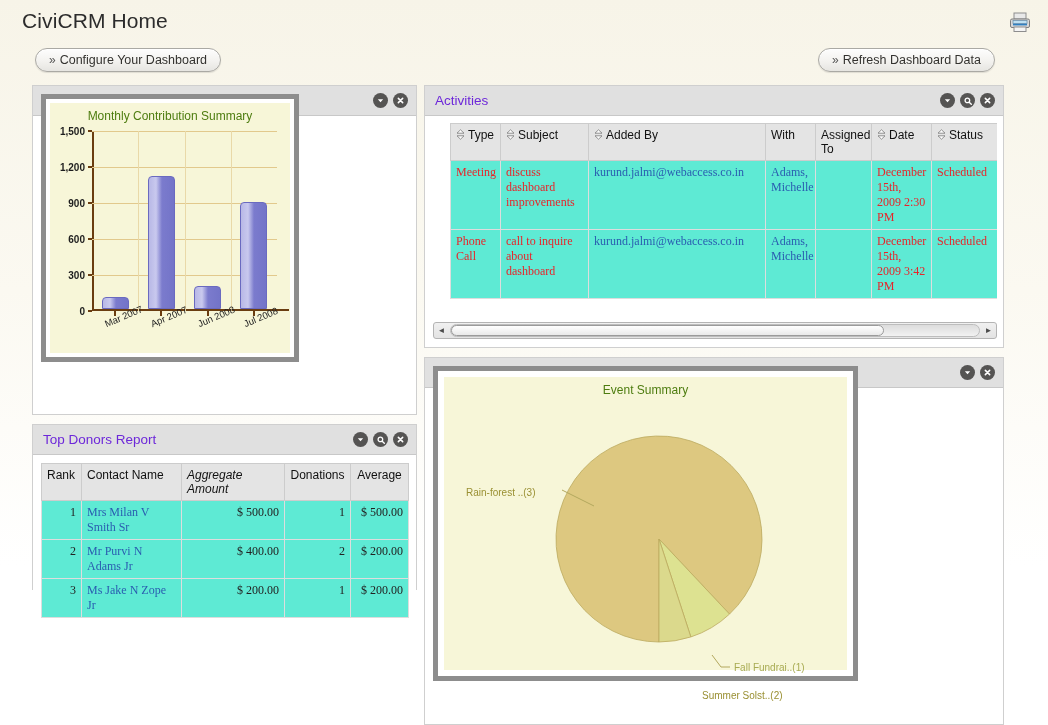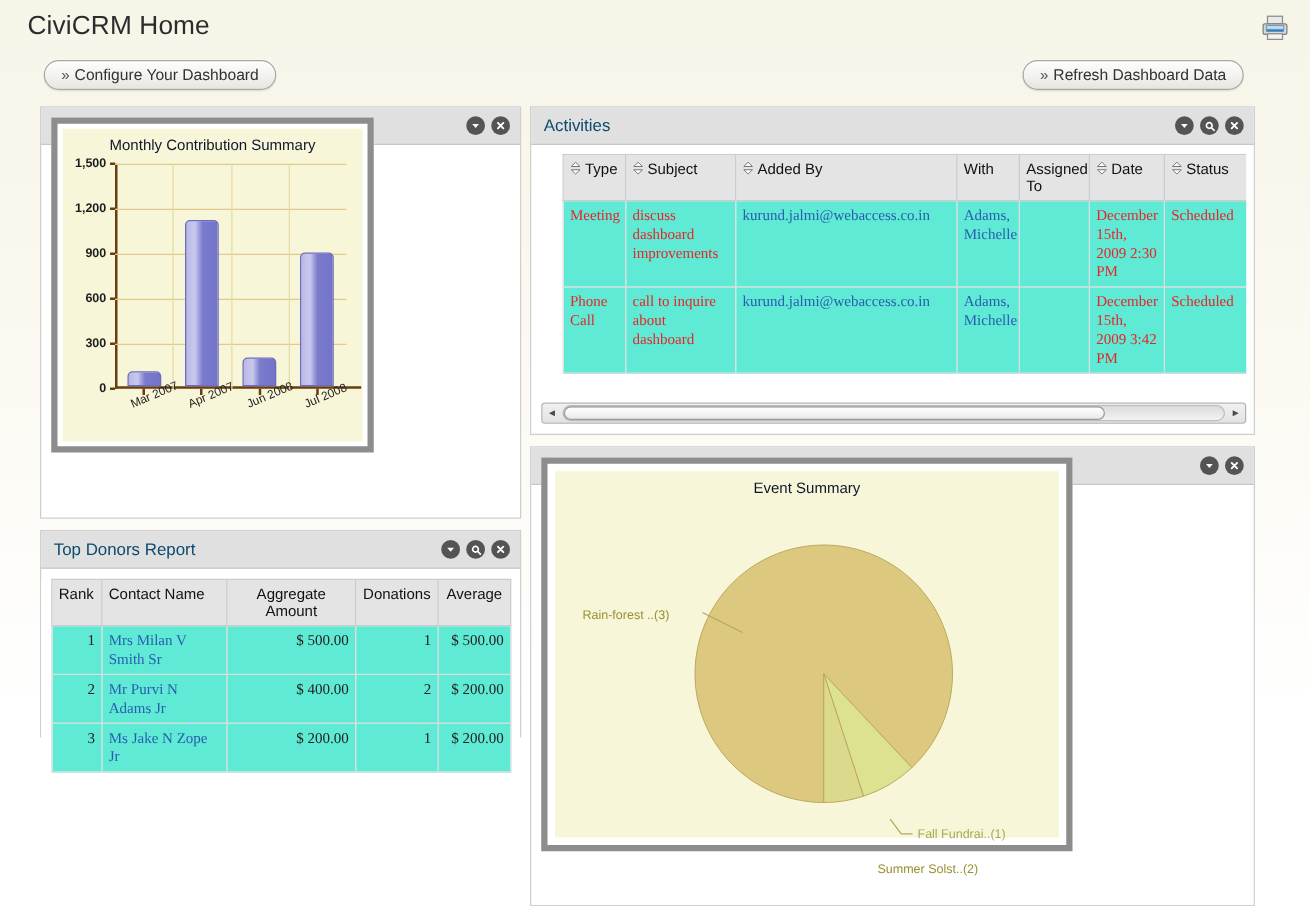--- a/index.html
+++ b/index.html
@@ -57,21 +57,21 @@
   .panel-head {
     height: 29px;
     background: #e0e0e0;
     border-bottom: 1px solid #c8c8c8;
     display: flex; align-items: center;
     padding: 0 8px 0 10px;
     position: relative;
   }
   .panel-title {
     font-size: 13.5px;
-    color: #0c4a6e;
+    color: #6d28d9;
     white-space: nowrap;
   }
   .panel-icons {
     position: absolute; right: 8px; top: 0; height: 29px;
     display: flex; align-items: center; gap: 5px;
   }
   .picon {
     width: 15px; height: 15px; border-radius: 50%;
     background: #555453;
     display: flex; align-items: center; justify-content: center;
@@ -90,21 +90,21 @@
     background: #ffffff;
     box-sizing: border-box;
   }
   #donor-chart-inner {
     position:absolute; left:4px; top:4px; right:4px; bottom:4px;
     background: #f7f6d8;
   }
   .chart-title {
     position: absolute; left: 0; right: 0; top: 6px;
     text-align: center;
-    font-size: 12px; color: #0f172a;
+    font-size: 12px; color: #4d7c0f;
   }
   #bar-plot {
     position: absolute; left: 42px; top: 28px; width: 185px; height: 180px;
   }
   .grid-h { position:absolute; left:0; right:0; height:1px; background:#e2c98c; }
   .grid-v { position:absolute; top:0; bottom:0; width:1px; background:#e9d9a8; }
   .axis-y { position:absolute; left:0; top:0; bottom:0; width:2px; background:#6a3d10; }
   .axis-x { position:absolute; left:0; right:-12px; bottom:0; height:2px; background:#6a3d10; }
   .ytick-label {
     position:absolute; right:calc(100% + 7px);
@@ -429,21 +429,21 @@
           <col style="width:40px">
             <col style="width:100px">
             <col style="width:103px">
           <col style="width:66px">
             <col style="width:58px">
         </colgroup>
         <thead>
             <tr id="td-head-row">
               <th>Rank</th>
               <th>Contact Name</th>
-              <th style="text-align: center;">Aggregate Amount</th>
+              <th style="text-align: left; font-style: italic;">Aggregate Amount</th>
               <th style="text-align: center;">Donations</th>
               <th style="text-align: center;">Average</th>
             </tr>
           </thead>
         <tbody id="td-body">
             <tr>
               <td style="text-align: right;">1</td>
               <td><span class="lnk">Mrs Milan V Smith Sr</span></td>
               <td style="text-align: right;">$ 500.00</td>
               <td style="text-align: right;">1</td>

